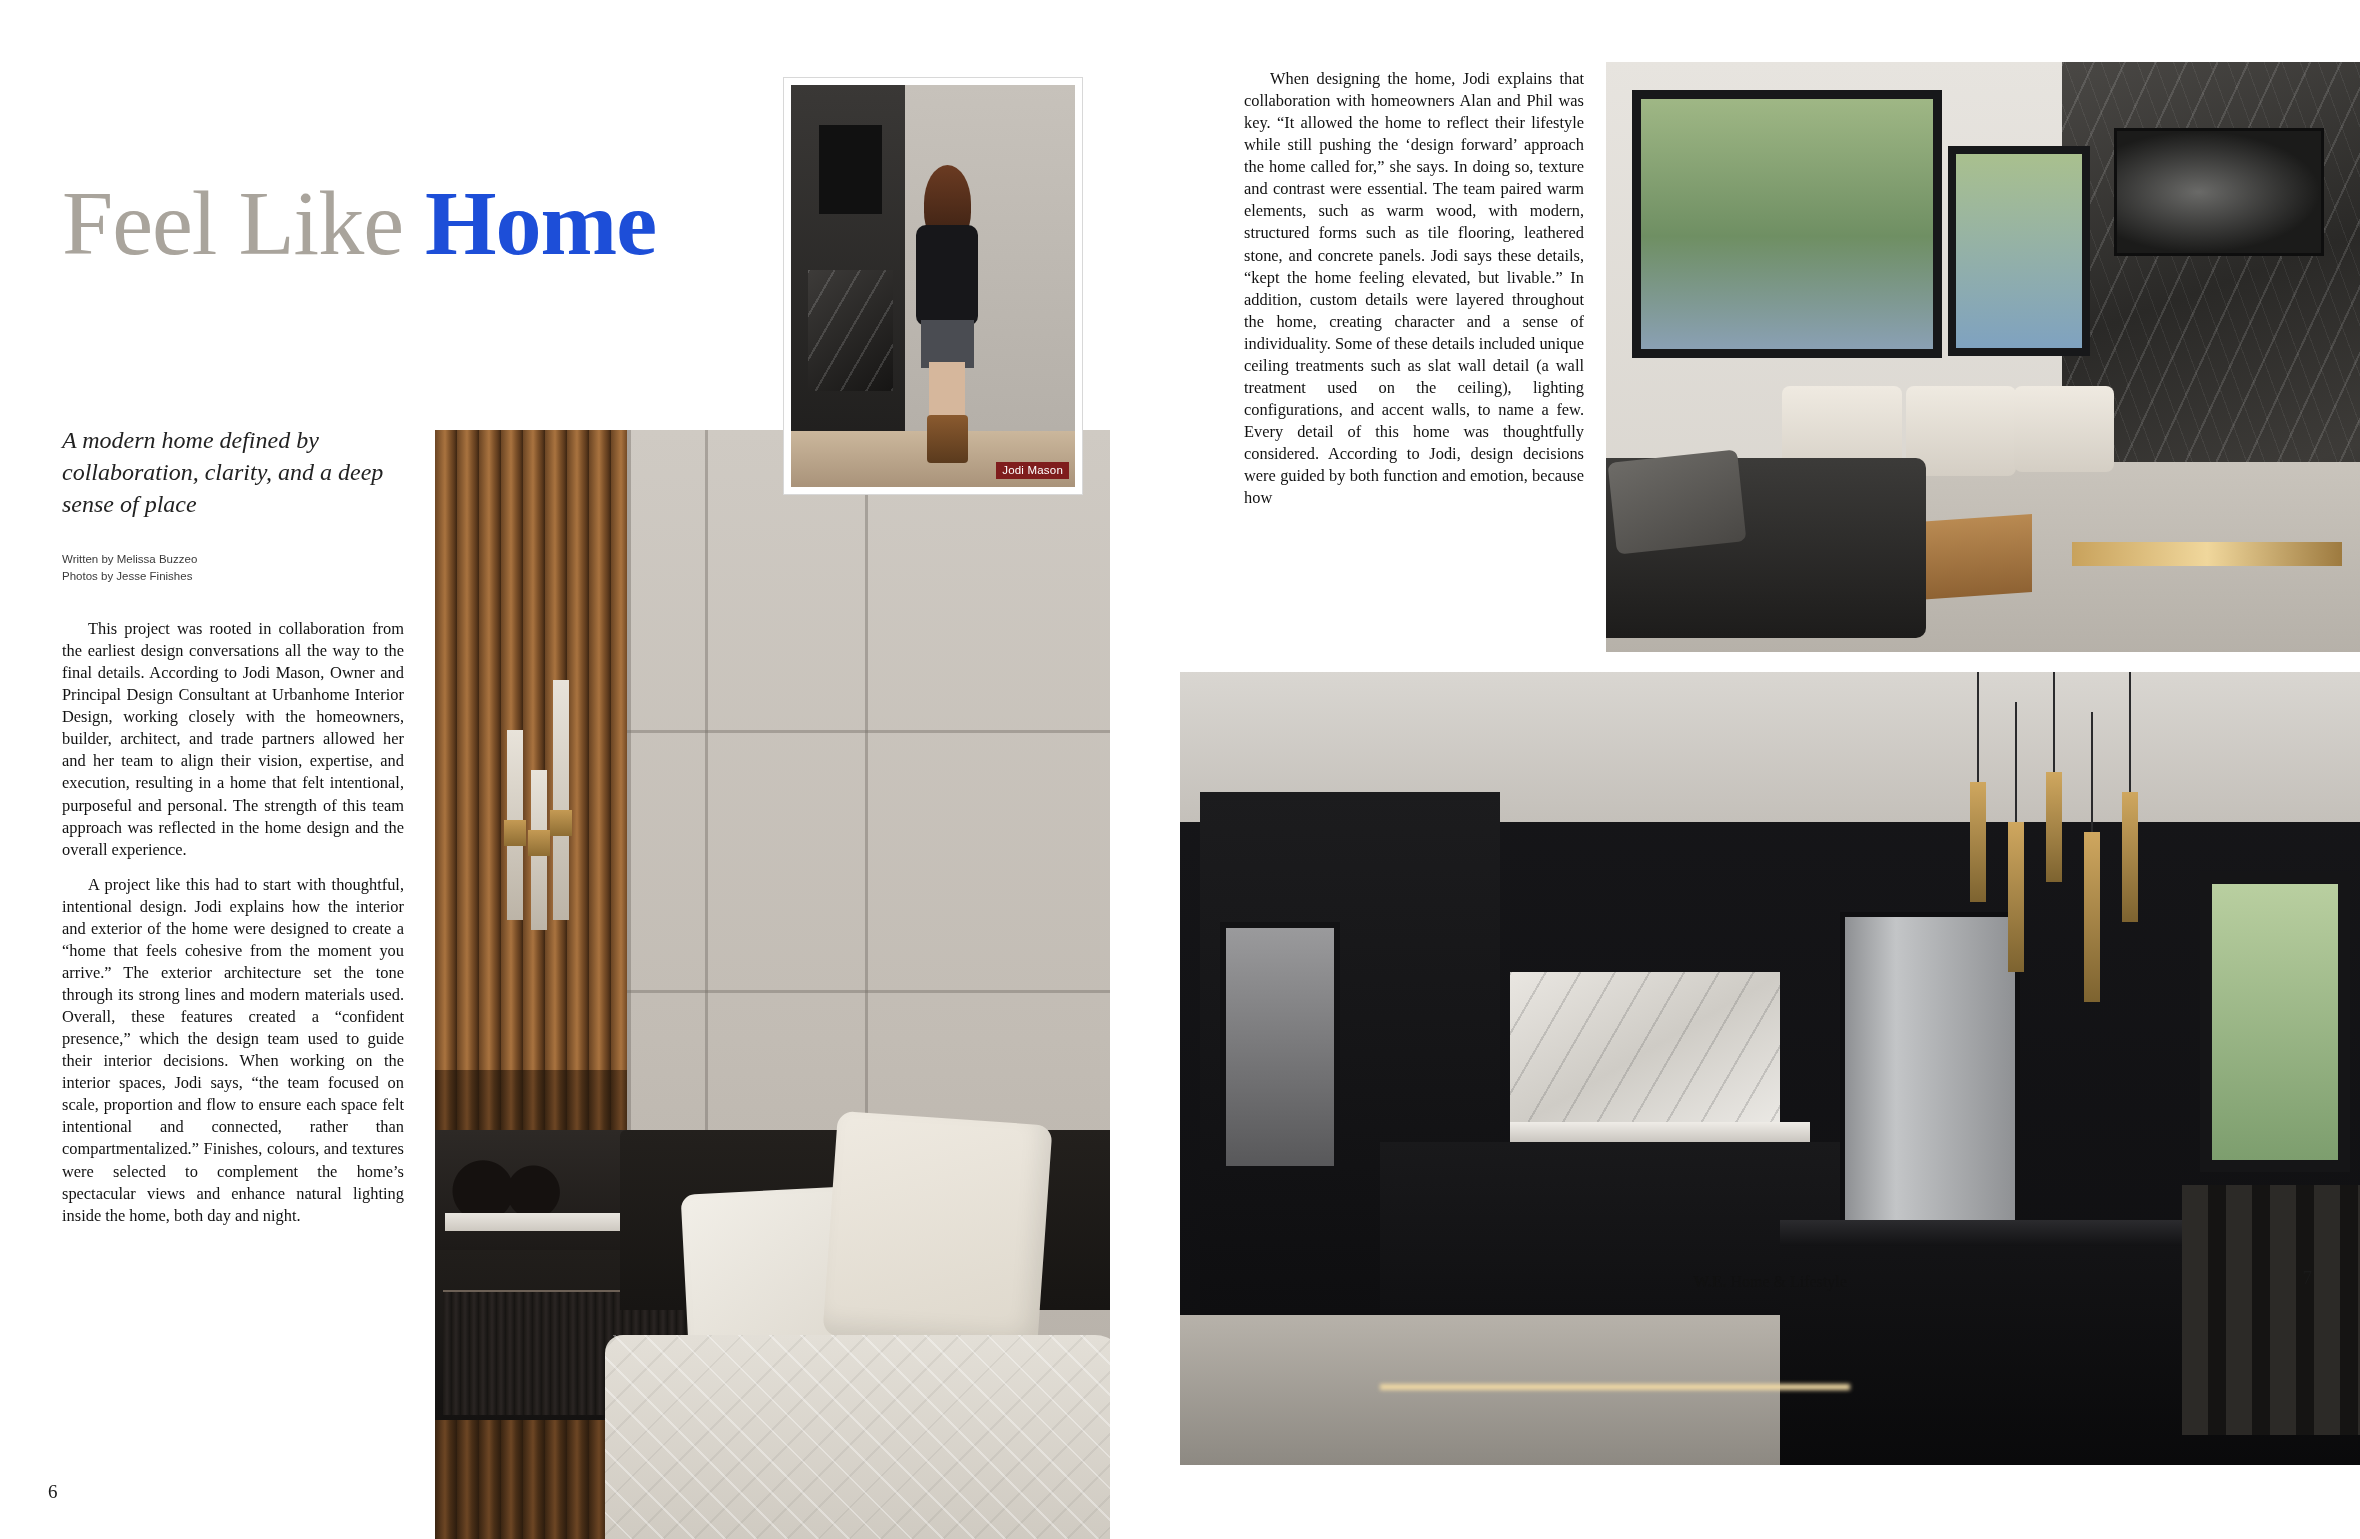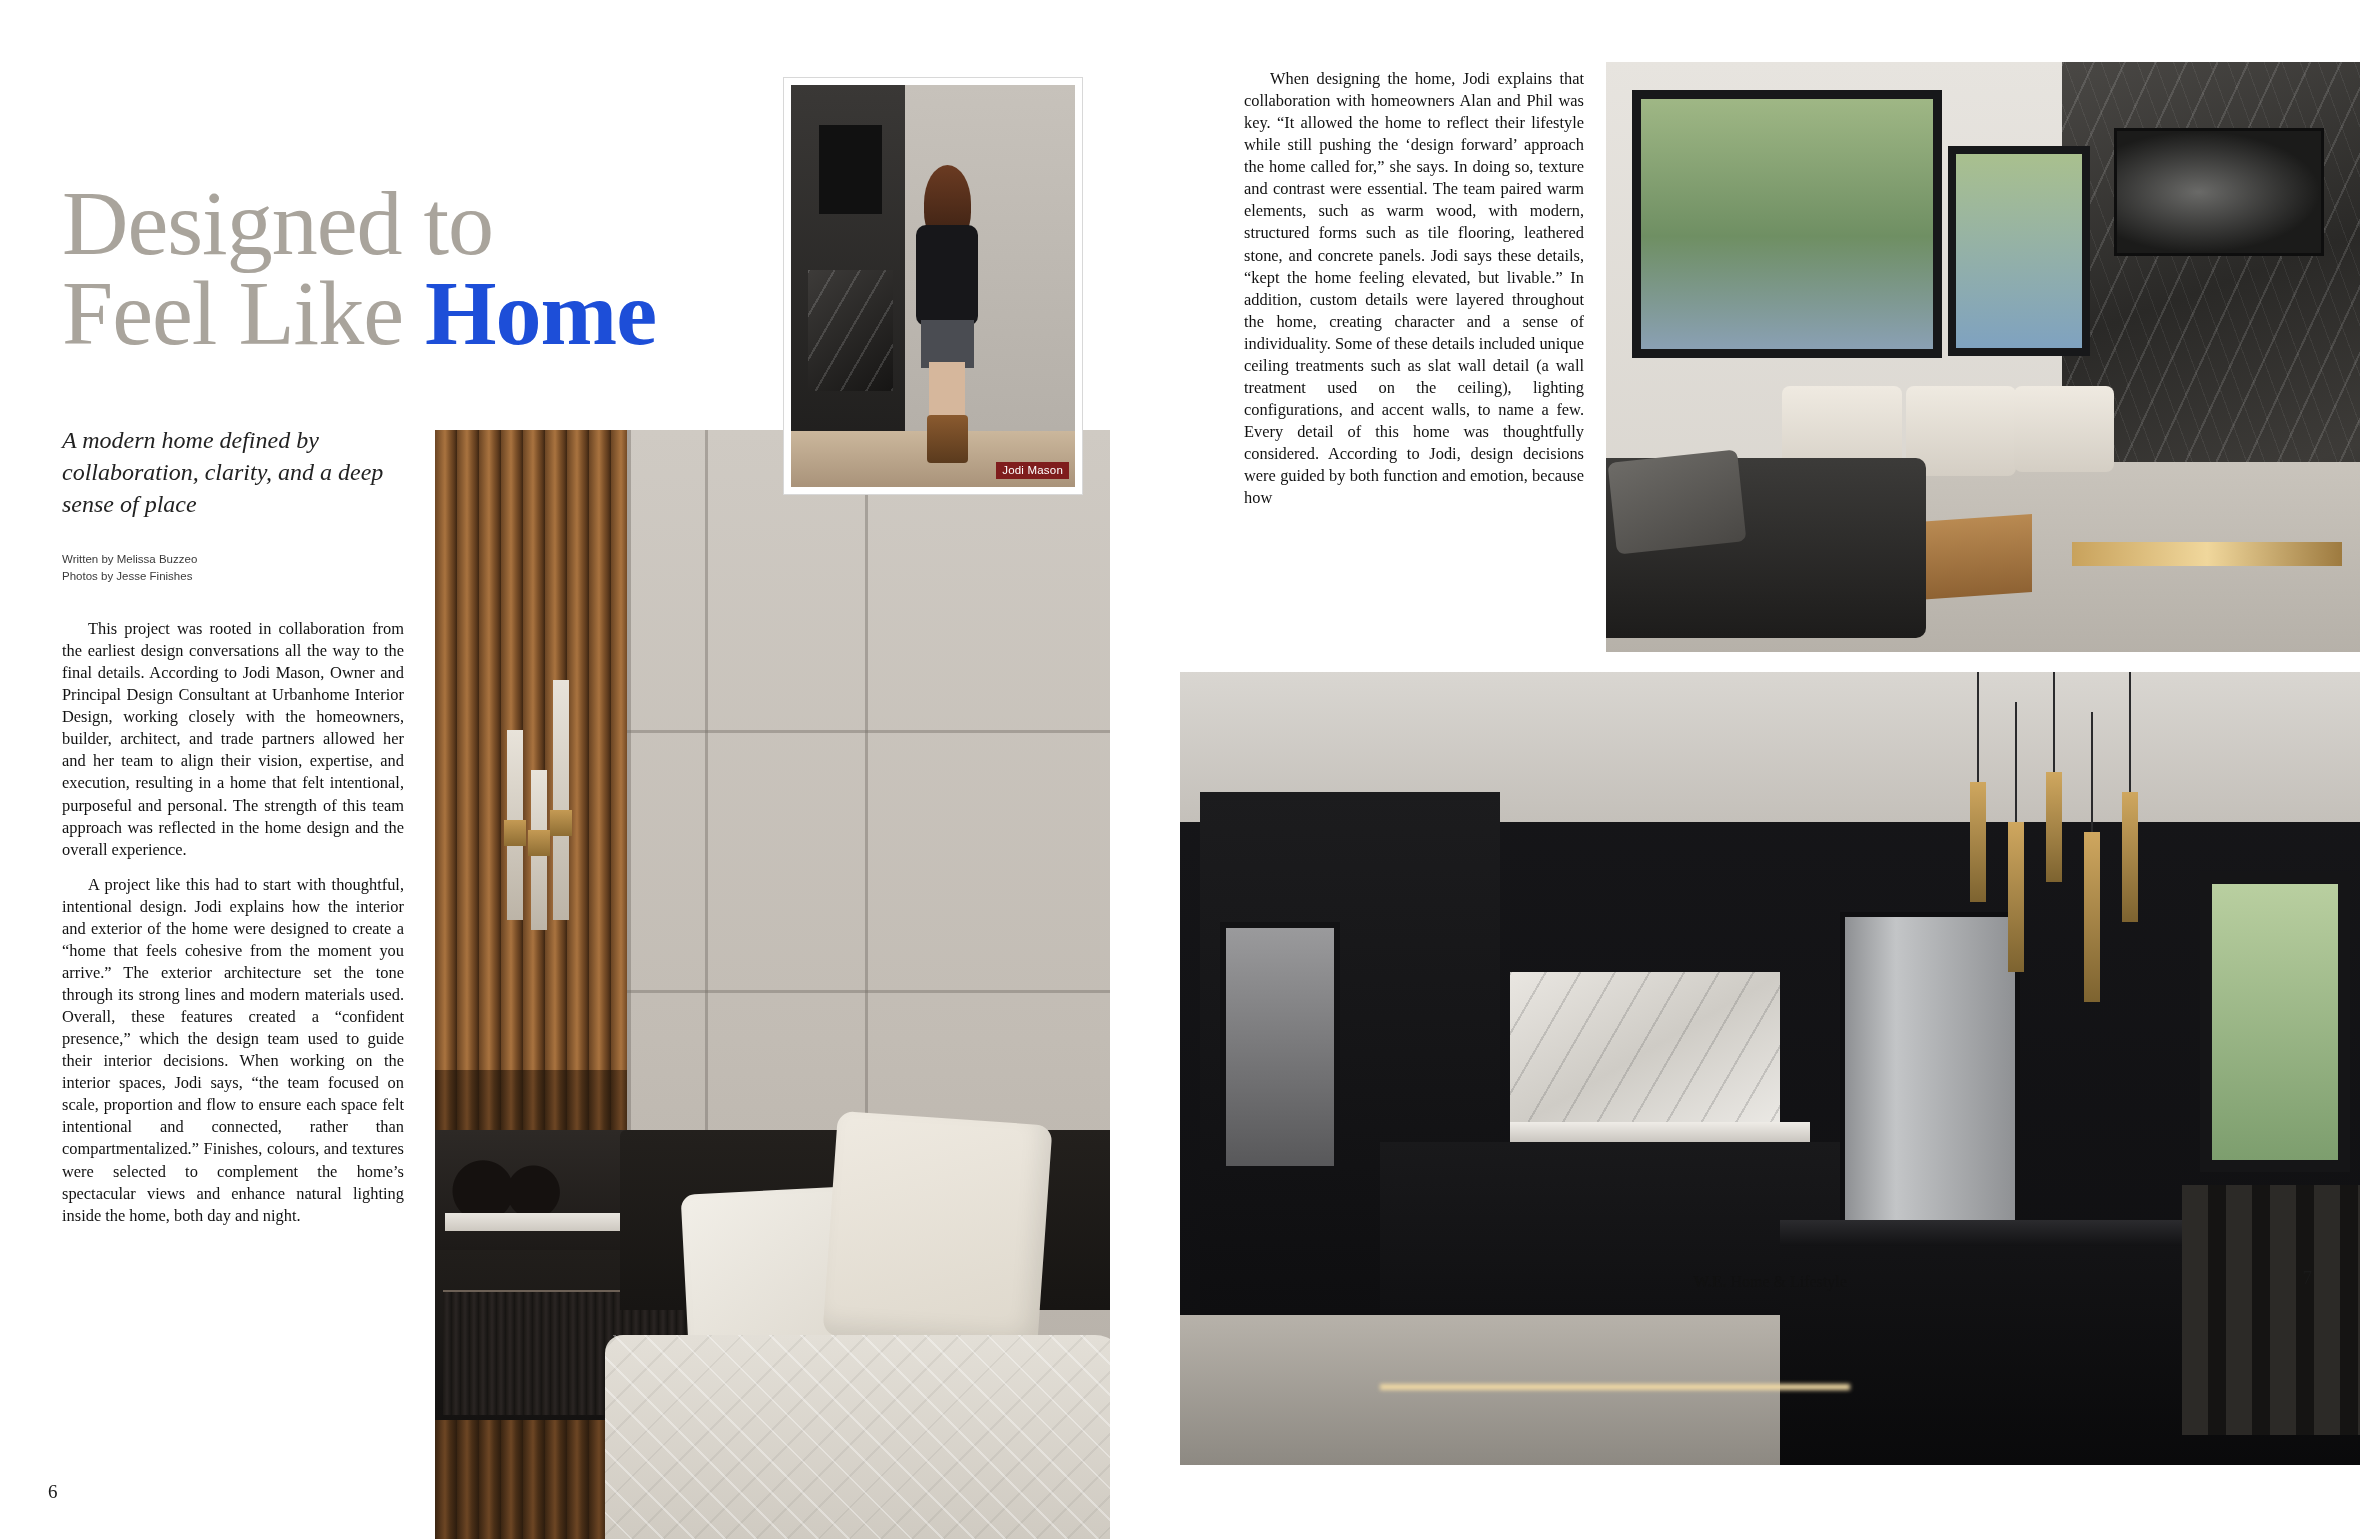--- a/index.html
+++ b/index.html
@@ -328,21 +328,20 @@
   .pt-floor { position:absolute; left:0; bottom:0; width:100%; height: 14%; background: linear-gradient(180deg,#cbb79c 0%, #a9937a 100%); }
 </style>
 </head>
 <body>
 
 <div class="spread">
 
   <div class="page-left">
 
     <div class="headline">
-      <span class="l1">Designed to</span>
       <span class="l2"><span>Feel Like </span><span class="accent">Home</span></span>
     </div>
 
     <div class="deck">A modern home defined by collaboration, clarity, and a deep sense of place</div>
 
     <div class="credits">
       <div>Written by Melissa Buzzeo</div>
       <div>Photos by Jesse Finishes</div>
     </div>
 

